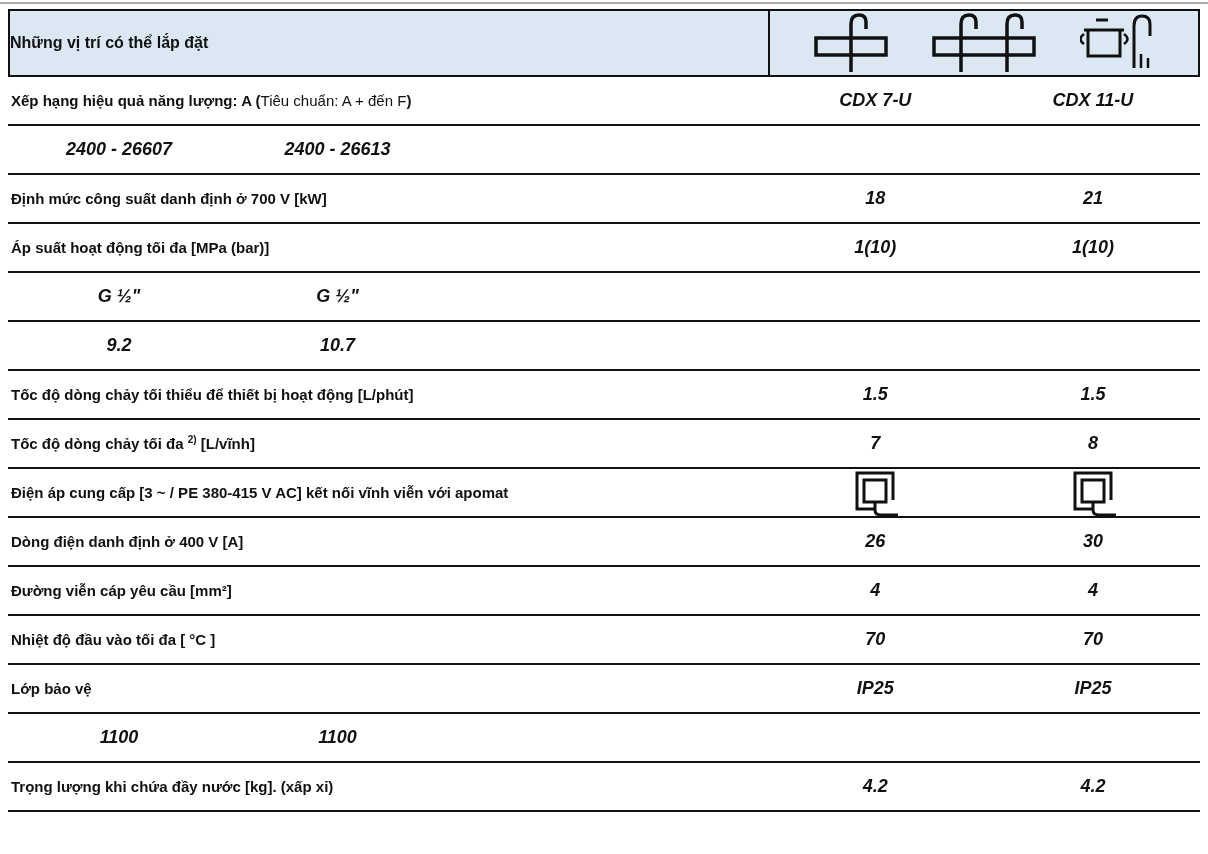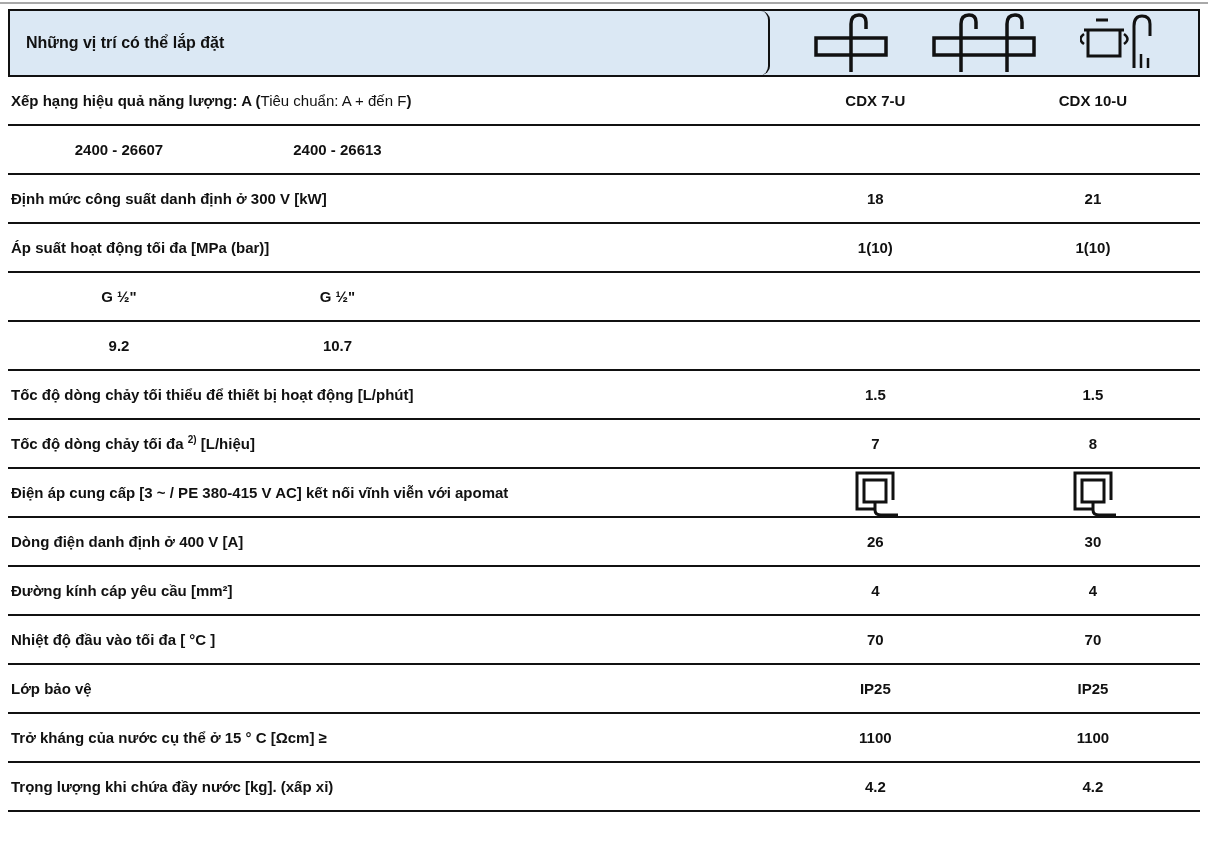--- a/index.html
+++ b/index.html
@@ -20,22 +20,22 @@
   .header-box {
     height: 68px;
     background: #dbe8f4;
     border: 2px solid #111;
     display: flex;
   }
   .h-label {
     width: 760px;
     border-right: 2px solid #111;
     display: flex; align-items: center;
-    padding-left: 16px;
-    font-size: 16px; font-weight: bold; border-radius: 9px;
+    padding-left: 0;
+    font-size: 16px; font-weight: bold;
   }
   .h-icons {
     flex: 1;
     display: flex; align-items: center; justify-content: space-evenly;
   }
   .icn { display: inline-flex; align-items: center; }
   .row {
     height: 49px;
     border-bottom: 2px solid #111;
     display: flex; align-items: center;
@@ -43,22 +43,22 @@
   .label-cell {
     width: 760px;
     padding-left: 3px;
     font-size: 15px; font-weight: bold;
     line-height: 1.15;
   }
   .label-cell .reg { font-weight: 400; }
   .label-cell sup { font-size: 10px; font-weight: bold; }
   .val-cell {
     text-align: right;
-    font-size: 15px; font-weight: bold;
-    display: flex; align-items: center; justify-content: center;
+    font-size: 18px; font-weight: bold;
+    display: flex; align-items: center; justify-content: center; font-style: italic;
   }
   .val-cell.c1 { width: 222px; }
   .val-cell.c2 { width: 215px; }
   svg { display: block; }
 </style>
 </head>
 <body>
 
 <div class="top-rule"></div>
 
@@ -91,30 +91,30 @@
           <path d="M61 40 V54" fill="none" stroke="#111" stroke-width="2.5"></path>
           <path d="M68 44 V54" fill="none" stroke="#111" stroke-width="2.5"></path>
         </svg>
       </span>
     </div>
   </div>
 
   <div class="row">
     <div class="label-cell"><span>Xếp hạng hiệu quả năng lượng: A (</span><span class="reg">Tiêu chuẩn: A + đến F</span><span>)</span></div>
     <div class="val-cell c1">CDX 7-U</div>
-    <div class="val-cell c2">CDX 10-U</div>
+    <div class="val-cell c2">CDX 11-U</div>
   </div>
 
   <div id="rows-container">
       <div class="row">
         <div class="val-cell c1">2400 - 26607</div>
         <div class="val-cell c2">2400 - 26613</div>
       </div>
       <div class="row">
-        <div class="label-cell"><span>Định mức công suất danh định ở 300 V [kW]</span></div>
+        <div class="label-cell"><span>Định mức công suất danh định ở 700 V [kW]</span></div>
         <div class="val-cell c1">18</div>
         <div class="val-cell c2">21</div>
       </div>
       <div class="row">
         <div class="label-cell"><span>Áp suất hoạt động tối đa [MPa (bar)]</span></div>
         <div class="val-cell c1">1(10)</div>
         <div class="val-cell c2">1(10)</div>
       </div>
       <div class="row">
         <div class="val-cell c1">G ½"</div>
@@ -123,21 +123,21 @@
       <div class="row">
         <div class="val-cell c1">9.2</div>
         <div class="val-cell c2">10.7</div>
       </div>
       <div class="row">
         <div class="label-cell"><span>Tốc độ dòng chảy tối thiểu để thiết bị hoạt động [L/phút]</span></div>
         <div class="val-cell c1">1.5</div>
         <div class="val-cell c2">1.5</div>
       </div>
       <div class="row">
-        <div class="label-cell"><span>Tốc độ dòng chảy tối đa </span><sup>2)</sup><span> [L/hiệu]</span></div>
+        <div class="label-cell"><span>Tốc độ dòng chảy tối đa </span><sup>2)</sup><span> [L/vĩnh]</span></div>
         <div class="val-cell c1">7</div>
         <div class="val-cell c2">8</div>
       </div>
       <div class="row">
         <div class="label-cell"><span>Điện áp cung cấp [3 ~ / PE 380-415 V AC] kết nối vĩnh viễn với apomat</span></div>
         <div class="val-cell c1">
           <svg width="46" height="50" viewBox="0 0 46 50">
             <path d="M41 32 V5 H5 V41 H24" fill="none" stroke="#111" stroke-width="3"></path>
             <rect x="12" y="12" width="22" height="22" fill="none" stroke="#111" stroke-width="3"></rect>
             <path d="M23 34 V42 Q23 47 29 47 H46" fill="none" stroke="#111" stroke-width="3"></path>
@@ -150,36 +150,35 @@
             <path d="M23 34 V42 Q23 47 29 47 H46" fill="none" stroke="#111" stroke-width="3"></path>
           </svg>
         </div>
       </div>
       <div class="row">
         <div class="label-cell"><span>Dòng điện danh định ở 400 V [A]</span></div>
         <div class="val-cell c1">26</div>
         <div class="val-cell c2">30</div>
       </div>
       <div class="row">
-        <div class="label-cell"><span>Đường kính cáp yêu cầu [mm²]</span></div>
+        <div class="label-cell"><span>Đường viễn cáp yêu cầu [mm²]</span></div>
         <div class="val-cell c1">4</div>
         <div class="val-cell c2">4</div>
       </div>
       <div class="row">
         <div class="label-cell"><span>Nhiệt độ đầu vào tối đa [ °C ]</span></div>
         <div class="val-cell c1">70</div>
         <div class="val-cell c2">70</div>
       </div>
       <div class="row">
         <div class="label-cell"><span>Lớp bảo vệ</span></div>
         <div class="val-cell c1">IP25</div>
         <div class="val-cell c2">IP25</div>
       </div>
       <div class="row">
-        <div class="label-cell"><span>Trở kháng của nước cụ thể ở 15  ° C [Ωcm] ≥</span></div>
         <div class="val-cell c1">1100</div>
         <div class="val-cell c2">1100</div>
       </div>
       <div class="row">
         <div class="label-cell"><span>Trọng lượng khi chứa đầy nước [kg]. (xấp xỉ)</span></div>
         <div class="val-cell c1">4.2</div>
         <div class="val-cell c2">4.2</div>
       </div>
     </div>
 

